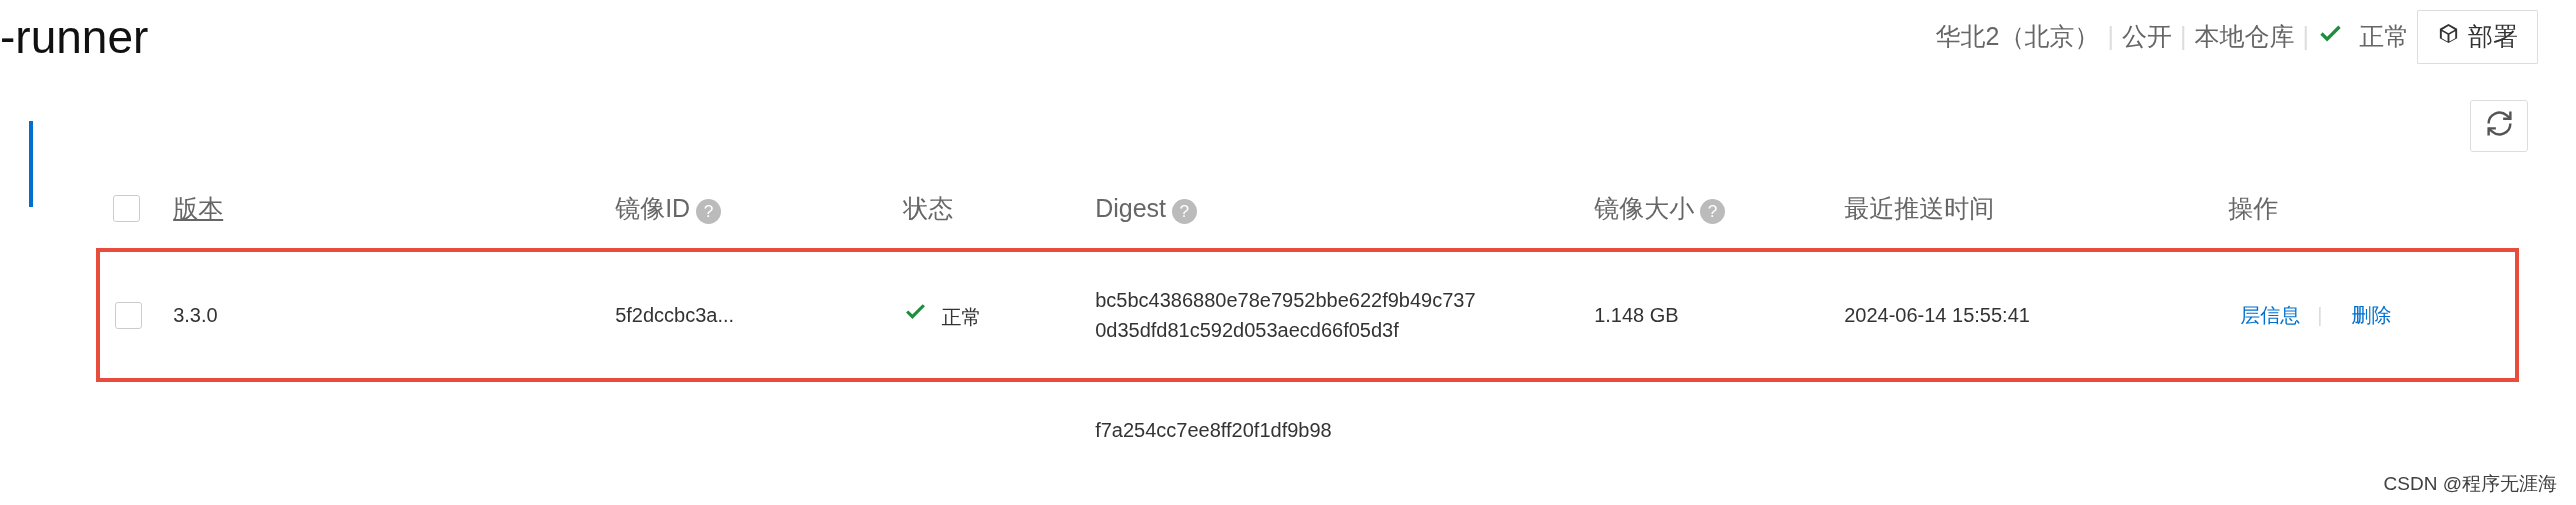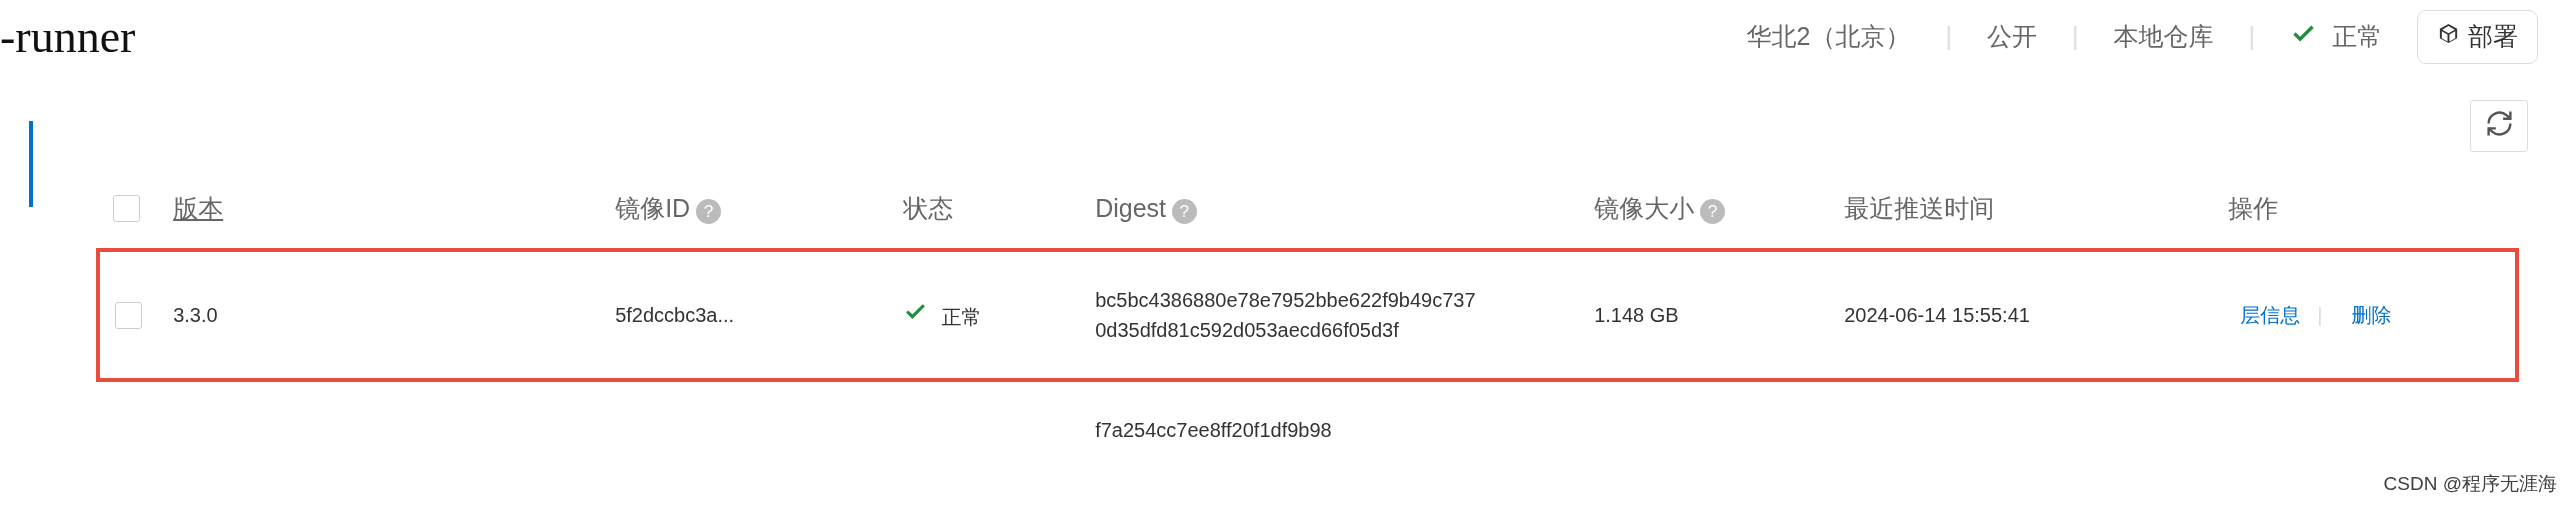--- a/index.html
+++ b/index.html
@@ -13,44 +13,43 @@
       display: flex;
       justify-content: space-between;
       align-items: center;
       padding: 9.6px 38px 19px 0;
     }
     .title {
       font-size: 46px;
       font-weight: 400;
       color: #111;
       padding-left: 0;
-      font-family: Liberation Serif, serif;
     }
     .header-right {
       display: flex;
       align-items: center;
-      gap: 35px;
+      gap: 8px;
       color: #666;
       font-size: 25px;
     }
     .divider {
       color: #ddd;
     }
     .status-ok {
       display: flex;
       align-items: center;
       gap: 7.7px;
     }
     .deploy-btn {
       display: flex;
       align-items: center;
       gap: 7.7px;
       border: 1px solid #ddd;
       padding: 9.6px 19px;
-      border-radius: 9px;
+      border-radius: 1px;
       cursor: pointer;
       color: #333;
     }
     .content {
       padding: 0 19px 0 38px;
       position: relative;
     }
     .left-nav-indicator {
       position: absolute;
       left: 29px;

